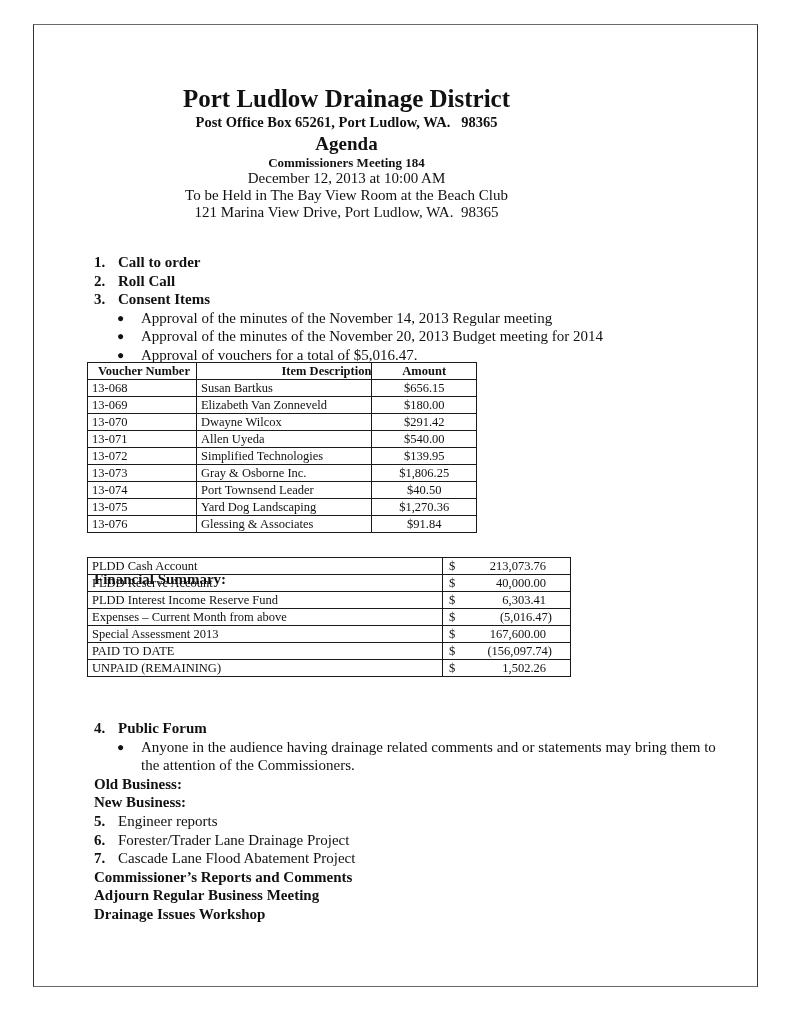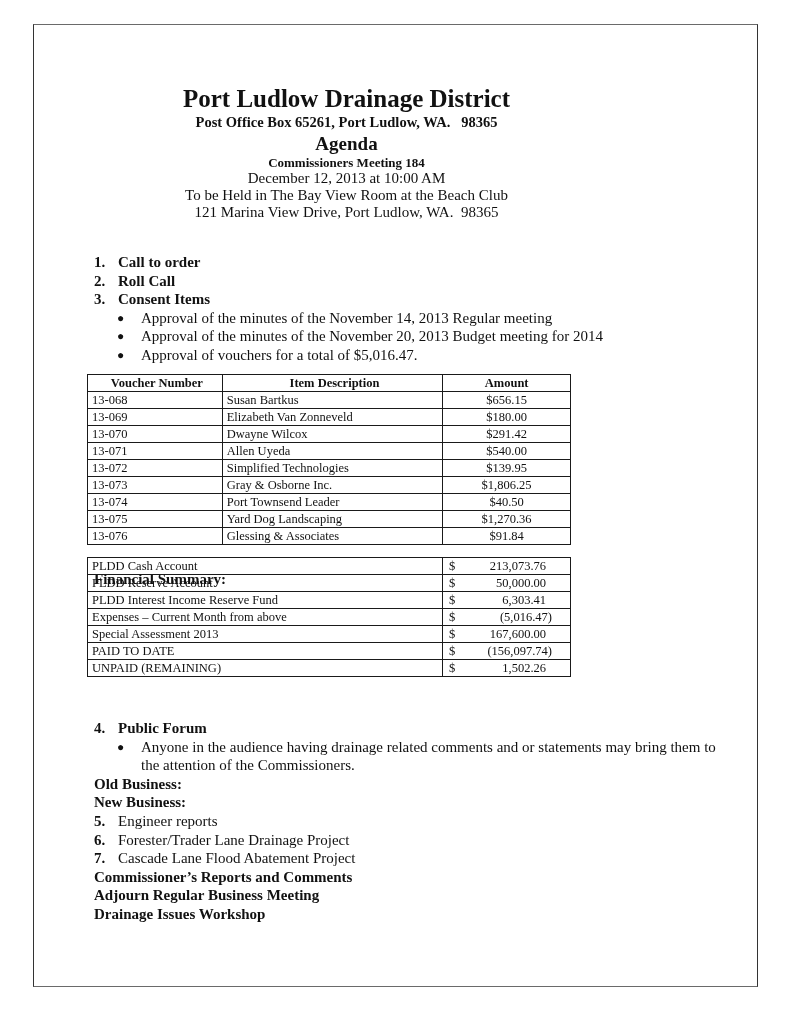--- a/index.html
+++ b/index.html
@@ -101,26 +101,26 @@
     }
     td, th {
       border: 1px solid #1a1a1a;
       height: 17px;
       padding: 0 0 0 4px;
       box-sizing: border-box;
     }
     .voucher-table {
       position: absolute;
       left: 87px;
-      top: 374px;
-      width: 484px;
+      top: 362px;
+      width: 390px;
     }
     .voucher-table th {
       font-weight: bold;
-      text-align: center;
+      text-align: right;
     }
     .voucher-table th.c0 { text-align: center; }
     .voucher-table th.c2 { text-align: center; }
     .voucher-table .c0 { width: 135px; }
     .voucher-table .c1 { width: 221px; }
     .voucher-table .c2 { width: 128px; text-align: center; padding-left: 0; }
 
     .fin-label {
       position: absolute;
       left: 94px;
@@ -263,21 +263,21 @@
             <span>$</span>
             <span>213,073.76</span>
           </div>
         </td>
       </tr>
       <tr>
         <td class="c0">PLDD Reserve Account</td>
         <td class="c1">
           <div class="amt">
             <span>$</span>
-            <span>50,000.00</span>
+            <span>40,000.00</span>
           </div>
         </td>
       </tr>
       <tr>
         <td class="c0">PLDD Interest Income Reserve Fund</td>
         <td class="c1">
           <div class="amt">
             <span>$</span>
             <span>6,303.41</span>
           </div>

